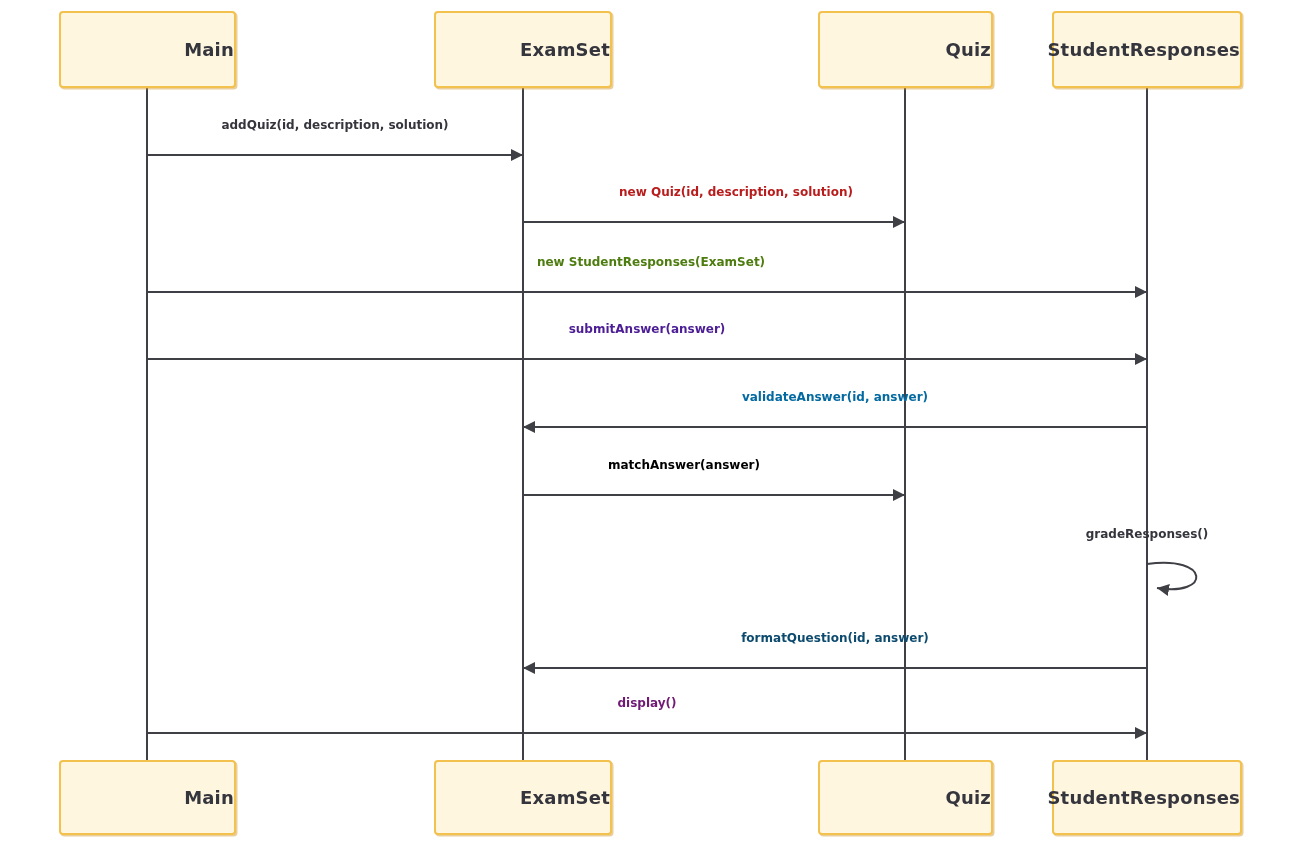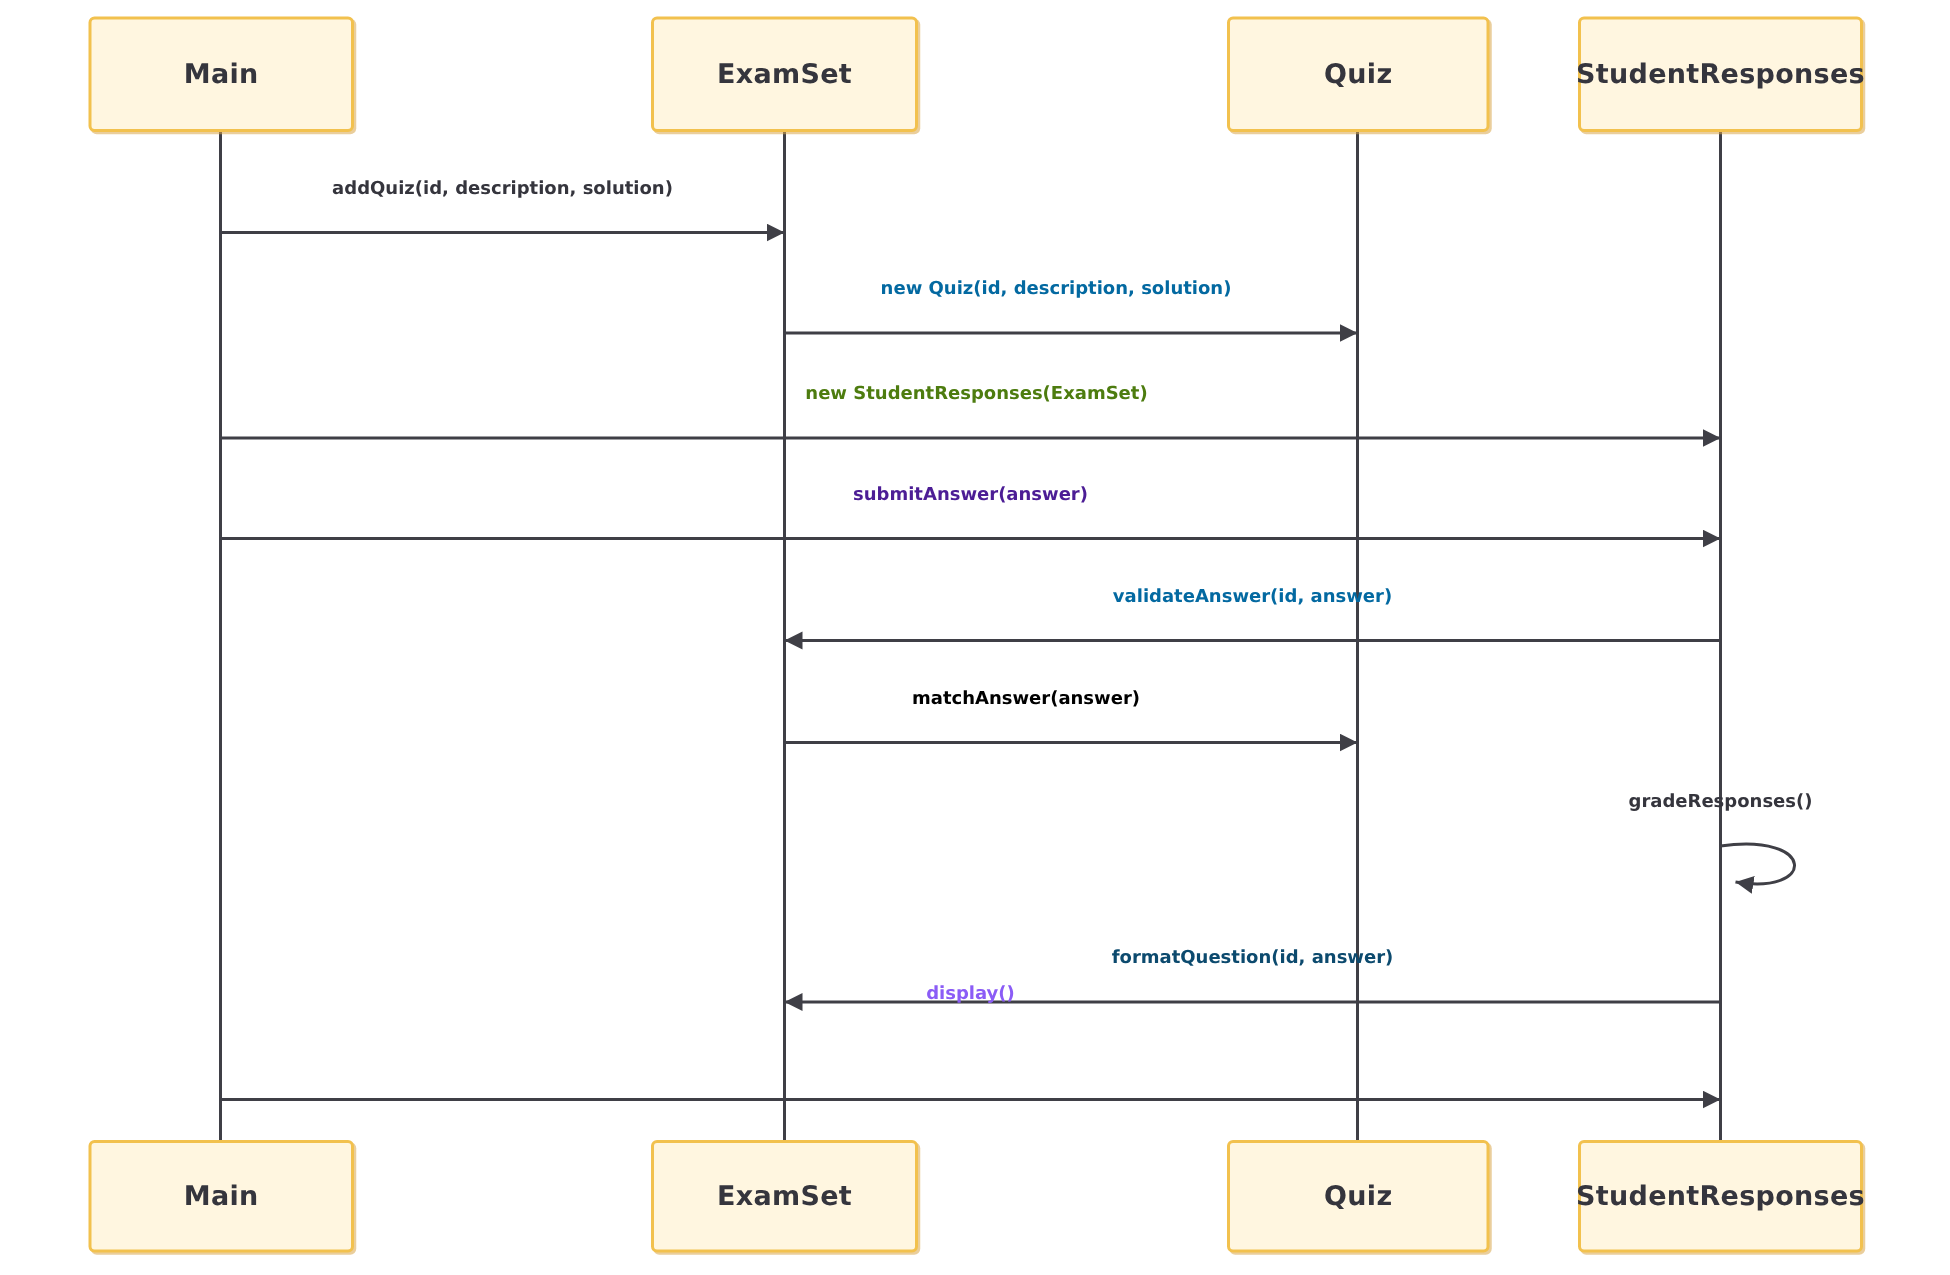--- a/index.html
+++ b/index.html
@@ -23,21 +23,21 @@
   }
   .actor-box {
     position: absolute;
     box-sizing: border-box;
     background: #fff6e0;
     border: 2px solid #c2410c;
     border-radius: 4px;
     box-shadow: 1.5px 1.5px 0 0 rgba(216, 166, 75, 0.55);
     display: flex;
     align-items: center;
-    justify-content: center;
+    justify-content: flex-end;
   }
   .actor-label {
     color: #35353d;
     font-size: 18px;
     font-weight: 600;
     letter-spacing: 0.2px;
     white-space: nowrap;
   }
   .msg-label {
     position: absolute;
@@ -93,21 +93,21 @@
     <div class="actor-box" style="left: 818px; top: 760px; width: 175px; height: 75px; background: rgb(255, 246, 224); border-color: rgb(242, 193, 78);">
       <span class="actor-label" style="color: rgb(53, 53, 61);">Quiz</span>
     </div>
     <div class="actor-box" style="left: 1052px; top: 11px; width: 190px; height: 77px; background: rgb(255, 246, 224); border-color: rgb(242, 193, 78);">
       <span class="actor-label" style="color: rgb(53, 53, 61);">StudentResponses</span>
     </div>
     <div class="actor-box" style="left: 1052px; top: 760px; width: 190px; height: 75px; background: rgb(255, 246, 224); border-color: rgb(242, 193, 78);">
       <span class="actor-label" style="color: rgb(53, 53, 61);">StudentResponses</span>
     </div>
     <div class="msg-label" style="color: rgb(53, 53, 61); left: 335px; top: 115px;">addQuiz(id, description, solution)</div>
-    <div class="msg-label" style="color: #0369a1; left: 704px; top: 182px; text-align: center;">new Quiz(id, description, solution)</div>
+    <div class="msg-label" style="color: #b91c1c; left: 736px; top: 182px; text-align: center;">new Quiz(id, description, solution)</div>
     <div class="msg-label" style="color: #4d7c0f; left: 651px; top: 252px;">new StudentResponses(ExamSet)</div>
     <div class="msg-label" style="color: #4c1d95; left: 647px; top: 319px;">submitAnswer(answer)</div>
     <div class="msg-label" style="color: #0369a1; left: 835px; top: 387px;">validateAnswer(id, answer)</div>
     <div class="msg-label" style="color: #000000; left: 684px; top: 455px;">matchAnswer(answer)</div>
     <div class="msg-label" style="color: rgb(53, 53, 61); left: 1147px; top: 524px;">gradeResponses()</div>
     <div class="msg-label" style="color: #0c4a6e; left: 835px; top: 628px;">formatQuestion(id, answer)</div>
-    <div class="msg-label" style="color: #8b5cf6; left: 647px; top: 652px;">display()</div>
+    <div class="msg-label" style="color: #701a75; left: 647px; top: 693px;">display()</div>
   </div>
 
 </body></html>

